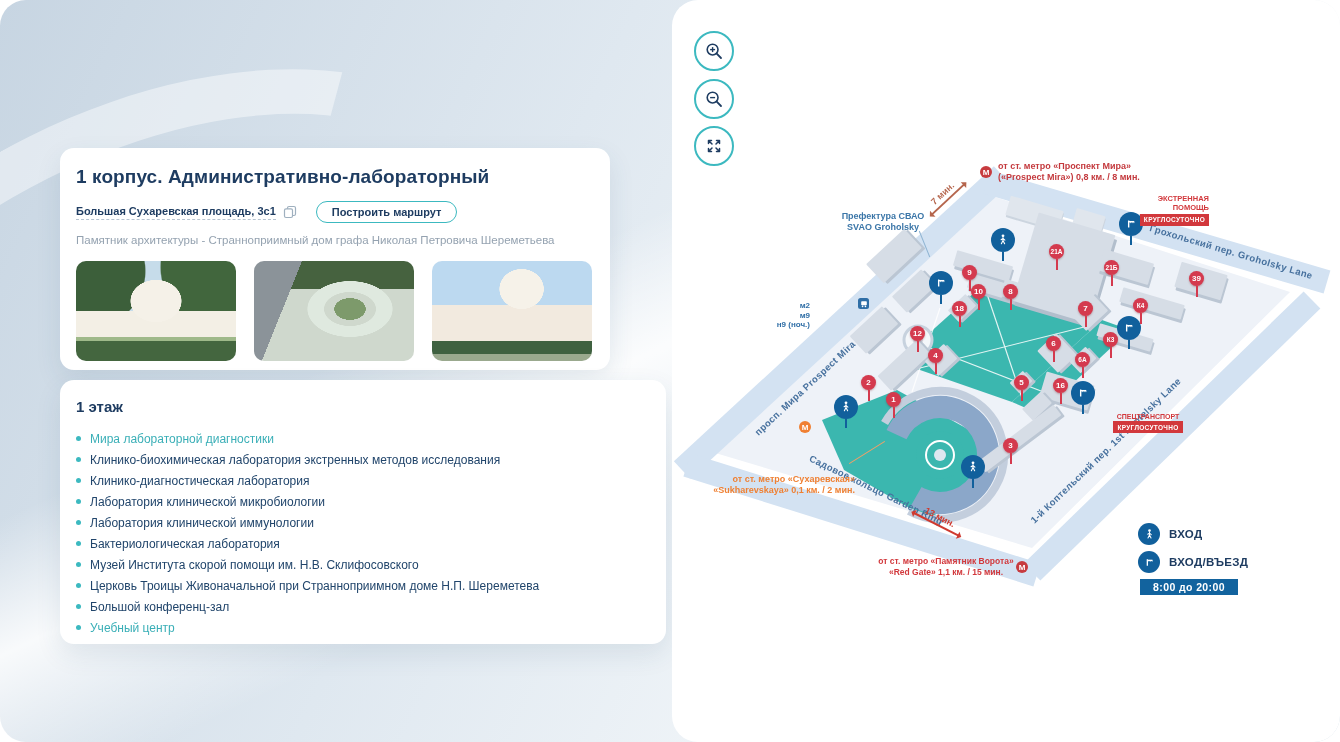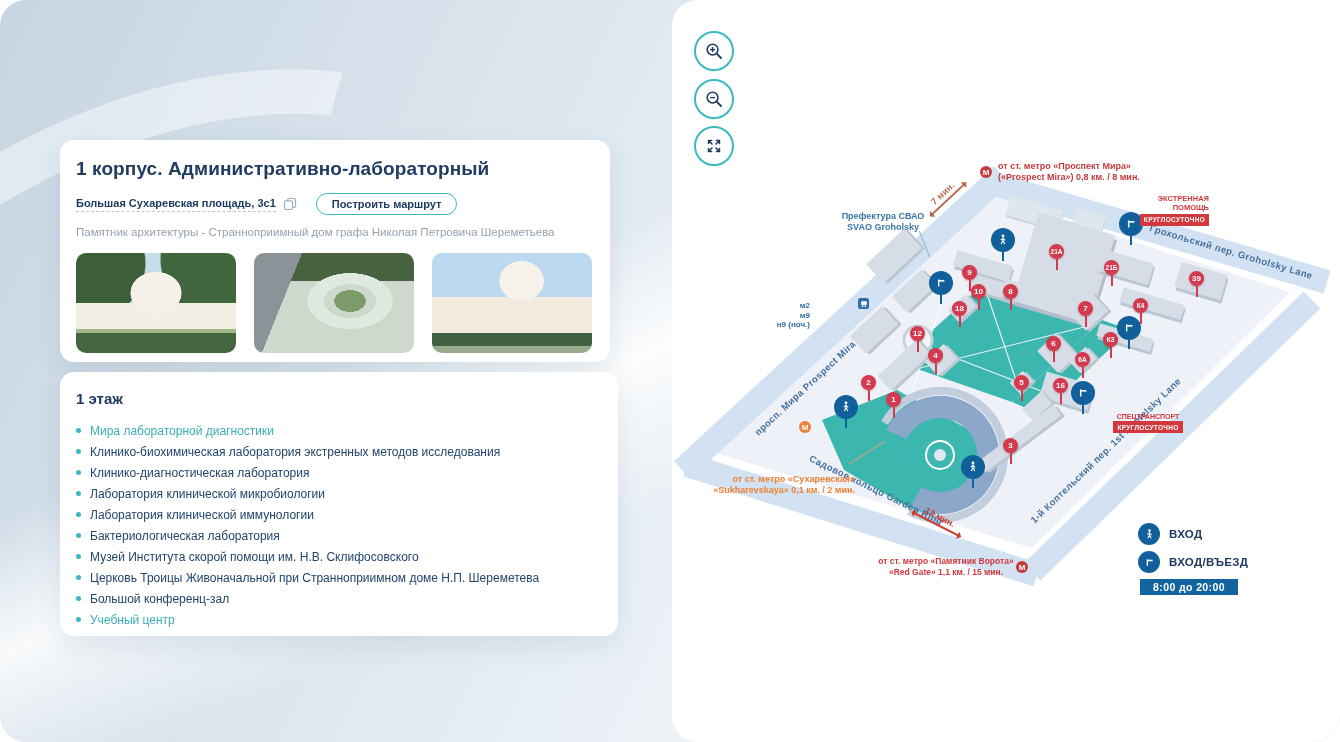--- a/index.html
+++ b/index.html
@@ -7,21 +7,21 @@
   .window { position:relative; width:1340px; height:742px; border-radius:26px; overflow:hidden;
     background:
       linear-gradient(155deg, rgba(255,255,255,0) 38%, rgba(255,255,255,.85) 48%, rgba(255,255,255,0) 60%),
       linear-gradient(115deg,#c7d5e2 0%,#dfe8f0 38%,#eef3f7 62%,#e2eaf1 100%);
   }
   .swoosh { position:absolute; border-radius:50%; border:46px solid transparent; pointer-events:none; }
   .sw1 { width:980px; height:620px; left:-260px; top:-180px; border-top-color:rgba(255,255,255,.55); transform:rotate(-18deg); }
   .sw2 { width:900px; height:560px; left:-320px; top:120px; border-top-color:rgba(255,255,255,.45); transform:rotate(-30deg); }
 
   
-  .card { position:absolute; background:#fff; border-radius:14px; box-shadow:0 10px 26px rgba(44,74,112,.10); }
+  .card { position:absolute; background:#fff; border-radius:14px; box-shadow:0 10px 26px rgba(44,74,112,.10);margin-top:8px; }
   .card1 { left:60px; top:140px; width:550px; height:222px; padding:18px 16px; }
   .card1 h1 { font-size:19px; color:#1e3c61; letter-spacing:.1px; }
   .addr-row { display:flex; align-items:center; margin-top:13px; gap:7px; }
   .addr { font-size:11px; font-weight:bold; color:#1e3c61; border-bottom:1px dashed #b7c4d1; padding-bottom:2px; cursor:pointer; }
   .copy { width:14px; height:14px; cursor:pointer; }
   .route-btn { margin-left:12px; border:1.5px solid #3cb9c0; border-radius:20px; background:#fff;
     padding:4px 15px; font-size:11px; font-weight:bold; color:#1e3c61; cursor:pointer; font-family:inherit; }
   .desc { margin-top:11px; font-size:11.5px; color:#94a2b0; }
   .photos { display:flex; gap:18px; margin-top:15px; }
   .photo { width:160px; height:100px; border-radius:10px; overflow:hidden; cursor:pointer; }
@@ -33,21 +33,21 @@
       linear-gradient(180deg, #c6dcea 0 62%, #9fb98a 62% 80%, #44663f 80%); }
   .ph2 { background:
       radial-gradient(64px 42px at 60% 48%, rgba(0,0,0,0) 0 40%, #dfe9df 41% 66%, rgba(0,0,0,0) 67%),
       radial-gradient(26px 18px at 60% 48%, #7d9a6b 0 60%, rgba(0,0,0,0) 61%),
       linear-gradient(112deg, #8b9399 0 24%, rgba(0,0,0,0) 24%),
       linear-gradient(180deg, #46623f 0 28%, #cfd8cd 28%); }
   .ph3 { background:
       radial-gradient(40px 36px at 56% 28%, #f6f2e9 0 55%, rgba(0,0,0,0) 56%),
       linear-gradient(180deg, rgba(0,0,0,0) 44%, #f2eadf 44% 80%, rgba(0,0,0,0) 80%),
       linear-gradient(180deg, #bcd9f0 0 46%, #e8e2d4 46% 80%, #3f6140 80% 93%, #9aa98e 93%); }
-  .card2 { left:60px; top:372px; width:558px; height:264px; padding:18px 16px; }
+  .card2 { left:60px; top:372px; width:606px; height:264px; padding:18px 16px; }
   .card2 h2 { font-size:15px; color:#1e3c61; }
   .floor-list { margin-top:13px; }
   .floor-item { display:flex; align-items:center; gap:9px; height:21px; }
   .floor-item .dot { width:5px; height:5px; border-radius:50%; background:#3cb9c0; flex:0 0 auto; }
   .floor-item span.lbl { font-size:12px; color:#21456b; }
   .floor-item.link span.lbl { color:#3aafb7; cursor:pointer; }
 
   
   .map-panel { position:absolute; left:672px; top:0; width:668px; height:742px; background:#fff; border-radius:26px; }
   .zbtn { position:absolute; left:22px; width:40px; height:40px; border-radius:50%; background:#fff;

